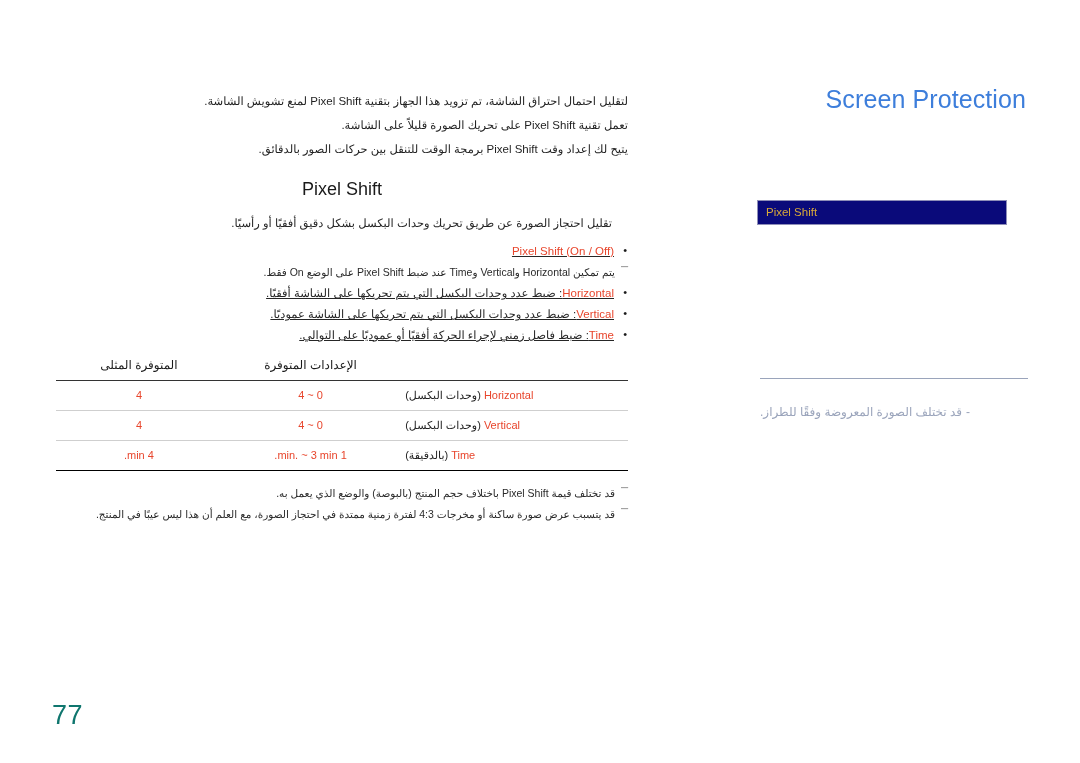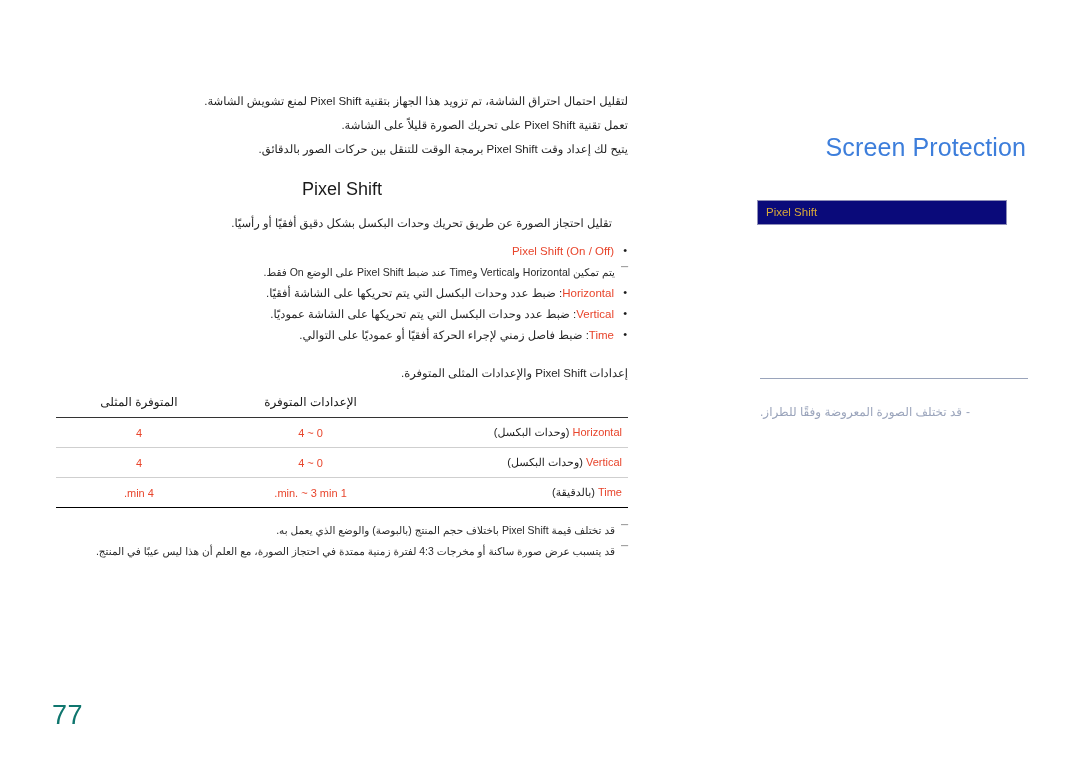--- a/index.html
+++ b/index.html
@@ -19,21 +19,20 @@
     position: absolute;
     inset: 0;
   }
 
   
   .right-col {
     position: absolute;
     left: 700px;
     top: 86px;
     width: 340px;
-    margin-top: 48px;
   }
   .page-title {
     text-align: right;
     font-size: 25px;
     color: #3d7edb;
     letter-spacing: 0.1px;
     line-height: 1.1;
     padding-right: 14px;
   }
   .breadcrumb {
@@ -140,20 +139,21 @@
     list-style: none;
     margin: 0;
     padding: 0;
   }
   ul.bullets > li {
     font-size: 11.5px;
     line-height: 1.72;
     position: relative;
     padding-right: 14px;
     margin-bottom: 1px;
+    text-decoration: underline;
   }
   ul.bullets > li::before {
     content: "\2022";
     position: absolute;
     right: 1px;
     top: -1px;
     font-size: 11px;
     color: #1a1a1a;
   }
   .subnote {
@@ -197,21 +197,21 @@
   table.spec thead tr { border-bottom: 1.6px solid #333; }
   table.spec td {
     font-size: 11px;
     padding: 8px 6px;
     text-align: center;
     border-bottom: 1px solid #cfcfcf;
     color: #e8452c;
   }
   table.spec tbody tr:last-child td { border-bottom: 1px solid #000000; }
   table.spec td.label {
-    text-align: right;
+    text-align: left;
     color: #1f1f1f;
   }
   table.spec td.label .en { color: #e8452c; }
   .col-label { width: 40%; }
   .col-avail { width: 31%; }
   .col-opt   { width: 29%; }
 
   .bottom-notes {
     margin-top: 14px;
   }
@@ -272,21 +272,20 @@
         <span class="en">Horizontal</span><span>: ضبط عدد وحدات البكسل التي يتم تحريكها على الشاشة أفقيًا.</span>
       </li>
       <li>
         <span class="en">Vertical</span><span>: ضبط عدد وحدات البكسل التي يتم تحريكها على الشاشة عموديًا.</span>
       </li>
       <li>
         <span class="en">Time</span><span>: ضبط فاصل زمني لإجراء الحركة أفقيًا أو عموديًا على التوالي.</span>
       </li>
     </ul>
 
-    <div class="table-intro">إعدادات Pixel Shift والإعدادات المثلى المتوفرة.</div>
 
     <table class="spec">
       <colgroup>
         <col class="col-label">
           <col class="col-avail">
           <col class="col-opt">
       </colgroup>
       <thead>
         <tr>
           <th class="first"></th>

